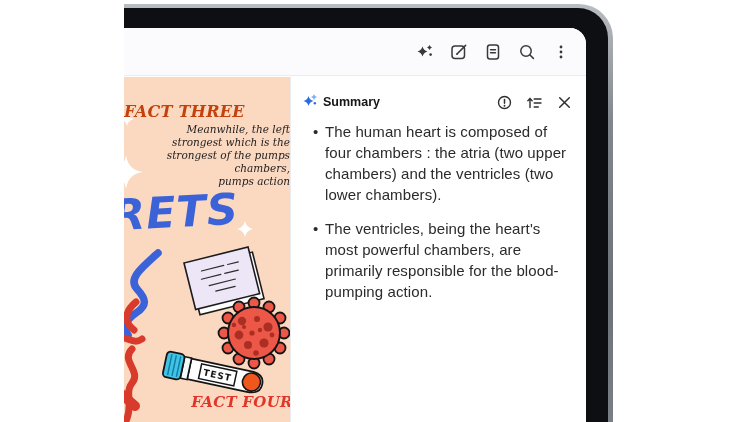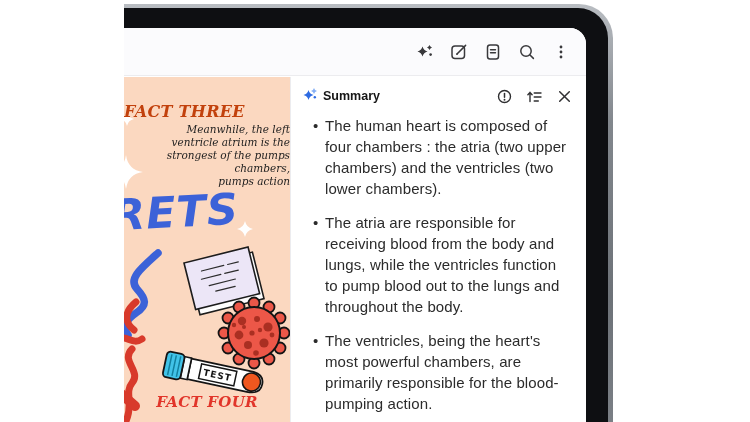--- a/index.html
+++ b/index.html
@@ -33,25 +33,25 @@
     color:#c2410c;font-family:"DejaVu Serif",serif;font-style:italic;font-weight:bold;
     font-size:16px;letter-spacing:.3px;}
   .fact-lines{position:absolute;top:46px;left:0;width:100%;text-align:right;
     font-family:"DejaVu Serif",serif;font-style:italic;font-weight:500;
     font-size:10.5px;line-height:1.24;color:#1d1d1d;}
   .big-word{position:absolute;top:110px;left:-12px;color:#3c62d8;
     font-family:"DejaVu Sans",sans-serif;font-weight:bold;font-style:italic;
     font-size:43px;letter-spacing:1px;transform:rotate(-3deg);}
   .fact-four{position:absolute;top:316px;left:0;width:100%;text-align:center;
     color:#e1352a;font-family:"DejaVu Serif",serif;font-style:italic;font-weight:bold;
-    font-size:15px;letter-spacing:.3px;}
+    font-size:15px;letter-spacing:.3px;padding-left:35px;}
 
   
   .summary-panel{flex:1;background:#ffffff;border-left:1px solid #ececef;
-    padding:6px 14px 0 12px;box-sizing:border-box;}
+    padding:12px 14px 0 12px;box-sizing:border-box;}
   .summary-header{display:flex;align-items:center;gap:6px;height:26px;}
   .summary-title{font-size:12.5px;font-weight:bold;color:#161616;}
   .summary-actions{margin-left:auto;display:flex;align-items:center;gap:13px;}
   .summary-actions .hdr-btn{width:17px;height:17px;display:flex;align-items:center;
     justify-content:center;}
   ul.bullets{margin:6px 0 0 10px;padding:0;list-style:none;width:260px;}
   ul.bullets li{position:relative;padding-left:12px;margin-bottom:13px;
     font-size:15px;line-height:1.4;color:#2b2b2b;letter-spacing:.1px;}
   ul.bullets li::before{content:"\2022";position:absolute;left:0;top:0;color:#2b2b2b;}
 </style>
@@ -179,21 +179,21 @@
             <rect x="0" y="2" width="18" height="26" rx="4" fill="#41c3e8" stroke="#141414" stroke-width="1.8"></rect>
             <path d="M5,4.5 V25.5 M9.5,4.5 V25.5 M14,4.5 V25.5" stroke="#12809f" stroke-width="1.5"></path>
             <rect x="36" y="7.5" width="36" height="15" fill="#ffffff" stroke="#141414" stroke-width="1.5"></rect>
             <text x="54" y="18.5" text-anchor="middle" font-family="DejaVu Sans, sans-serif" font-size="9" font-weight="bold" letter-spacing="1" fill="#141414">TEST</text>
           </g>
         </svg>
 
         <div class="fact-three">FACT THREE</div>
         <div class="fact-lines">
           <div>Meanwhile, the left</div>
-          <div>ventricle atrium is the</div>
+          <div>strongest which is the</div>
           <div>strongest of the pumps</div>
           <div>chambers,</div>
           <div>pumps action</div>
         </div>
         <div class="big-word">RETS</div>
         <div class="fact-four">FACT FOUR</div>
       </div>
 
       <div class="summary-panel">
         <div class="summary-header">
@@ -222,20 +222,19 @@
             <span class="hdr-btn">
               <svg width="15" height="15" viewBox="0 0 15 15">
                 <path d="M2.7,2.7 L12.3,12.3 M12.3,2.7 L2.7,12.3" stroke="#2f2f31" stroke-width="1.5" stroke-linecap="round"></path>
               </svg>
             </span>
           </span>
         </div>
 
         <ul class="bullets">
           <li>The human heart is composed of four chambers : the atria (two upper chambers) and the ventricles (two lower chambers).</li>
-          <li>The atria are responsible for receiving blood from the body and lungs, while the ventricles function to pump blood out to the lungs and throughout the body.</li>
           <li>The ventricles, being the heart's most powerful chambers, are primarily responsible for the blood-pumping action.</li>
         </ul>
       </div>
 
     </div>
   </div>
 </div>
 
 </body></html>

